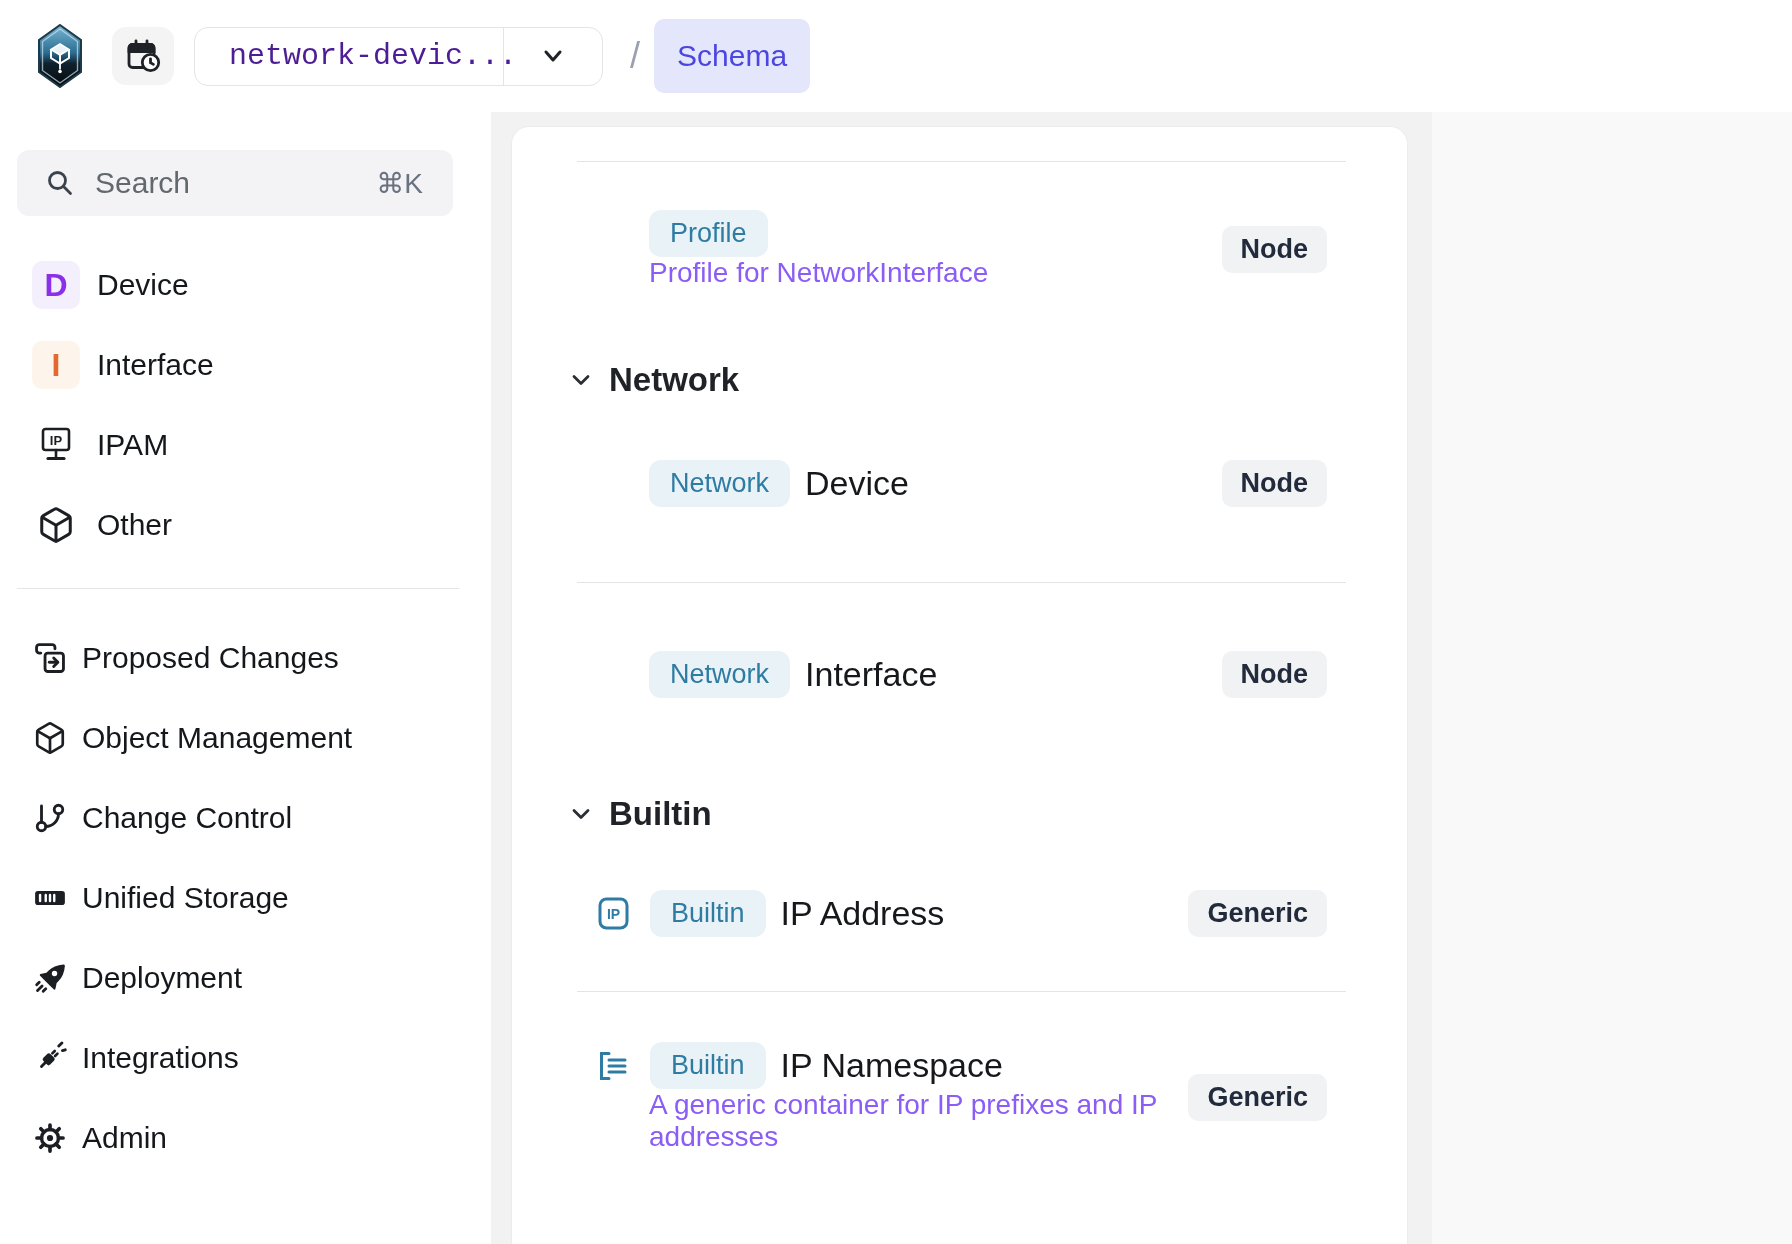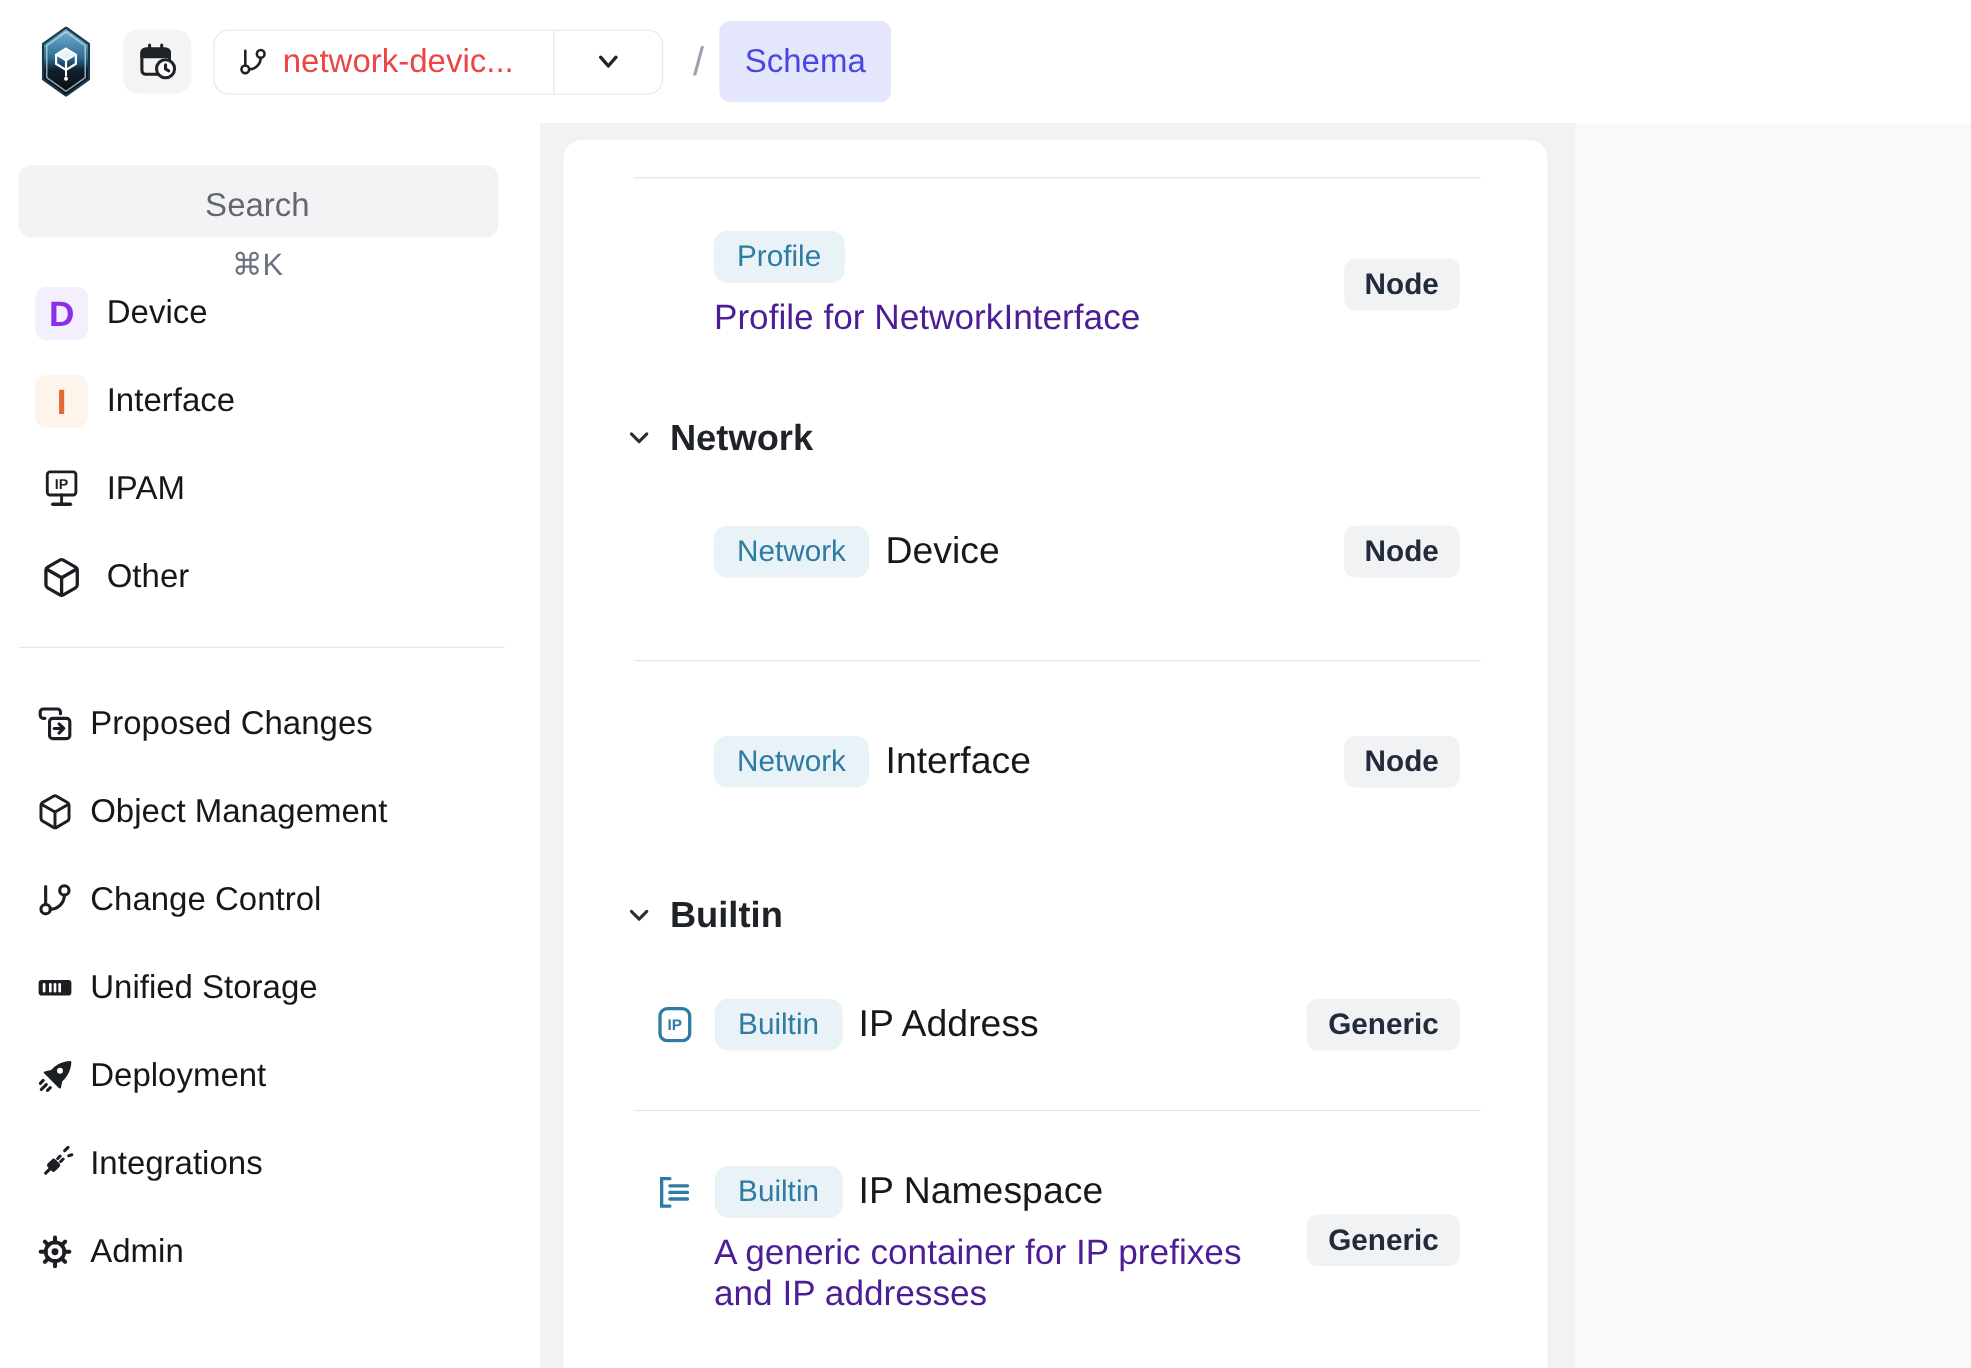--- a/index.html
+++ b/index.html
@@ -10,29 +10,29 @@
   }
   
   .topbar { position:absolute; left:0; top:0; width:1792px; height:112px; background:#fff;
             display:flex; align-items:center; padding-left:38px; }
   .logo { width:44px; height:64px; flex:0 0 auto; }
   .icon-btn { margin-left:30px; width:62px; height:58px; border:none; background:#f4f4f5;
               border-radius:14px; display:flex; align-items:center; justify-content:center; cursor:pointer; }
   .branch-sel { margin-left:20px; height:59px; width:409px; background:#fff; border:1.5px solid #e4e4e7;
                 border-radius:14px; display:flex; align-items:stretch; cursor:pointer; }
   .branch-main { display:flex; align-items:center; gap:13px; padding:0 0 0 21px; flex:1; min-width:0; }
-  .branch-label { font-size:30px; color:#ef4444; white-space:nowrap; }
+  .branch-label { font-size:30px; color:#4c1d95; white-space:nowrap;font-family:Liberation Mono, monospace; }
   .branch-caret { width:99px; border-left:1.5px solid #e4e4e7; display:flex; align-items:center; justify-content:center; }
   .slash { margin:0 14px 0 27px; font-size:36px; color:#9aa1ac; font-weight:300; }
   .schema-pill { background:#e4e6fb; color:#4b45e1; font-size:30px; padding:22px 23px;
                  border-radius:10px; line-height:1; cursor:pointer; }
   
   .sidebar { position:absolute; left:0; top:112px; width:491px; height:1132px; background:#fff; }
   .search-box { margin:38px 0 0 17px; width:436px; height:66px; background:#f3f3f5; border-radius:12px;
-                display:flex; align-items:center; padding:0 30px 0 28px; gap:20px; cursor:pointer;flex-direction:column; }
+                display:flex; align-items:center; padding:0 30px 0 28px; gap:20px; cursor:pointer; }
   .search-label { font-size:30px; color:#61696f; flex:1; }
   .kbd { font-size:28px; color:#6a7280; }
   .nav { margin-top:29px; }
   .nav-item { height:80px; display:flex; align-items:center; cursor:pointer; }
   .g1 .nav-item { padding-left:32px; gap:17px; }
   .g2 .nav-item { padding-left:33px; gap:15px; }
   .tile { width:48px; height:48px; border-radius:10px; display:flex; align-items:center;
           justify-content:center; font-size:32px; font-weight:bold; flex:0 0 auto; }
   .tile-device { background:#f4effc; color:#8b30e8; }
   .tile-interface { background:#fdf4eb; color:#e2692f; }
@@ -48,21 +48,21 @@
   .divider { margin:0 61px 0 65px; border-top:1.5px solid #e4e4e7; }
   .srow { display:flex; align-items:center; padding-right:80px; cursor:pointer; }
   .srow .left { flex:1; min-width:0; }
   .indent-a { padding-left:137px; }   
   .indent-b { padding-left:86px; }    
   .line1 { display:flex; align-items:center; }
   .row-icon { margin-right:21px; flex:0 0 auto; display:flex; }
   .cat-badge { background:#e8f2f7; color:#2f7ca3; font-size:27px; font-weight:normal;
                padding:10px 21px; border-radius:12px; line-height:1; }
   .title { margin-left:15px; font-size:34px; color:#17181c; white-space:nowrap; }
-  .subtitle { margin-top:13px; font-size:32px; color:#4c1d95; }
+  .subtitle { font-size:28px; color:#8b5cf6; }
   .sub-a { margin-left:0; }
   .sub-b { margin-left:51px; }
   .kind-badge { background:#f1f2f4; color:#222b3c; font-size:27px; font-weight:bold;
                 padding:10px 19px; border-radius:10px; line-height:1; flex:0 0 auto; }
   .sec-head { display:flex; align-items:center; gap:15px; padding-left:56px; cursor:pointer; }
   .sec-title { font-size:33px; font-weight:bold; color:#1f2227; }
   
   .r-profile   { padding-top:48px; padding-bottom:28px; }
   .h-network   { padding-top:44px; padding-bottom:24px; }
   .r-device    { padding-top:37px; padding-bottom:75px; }

